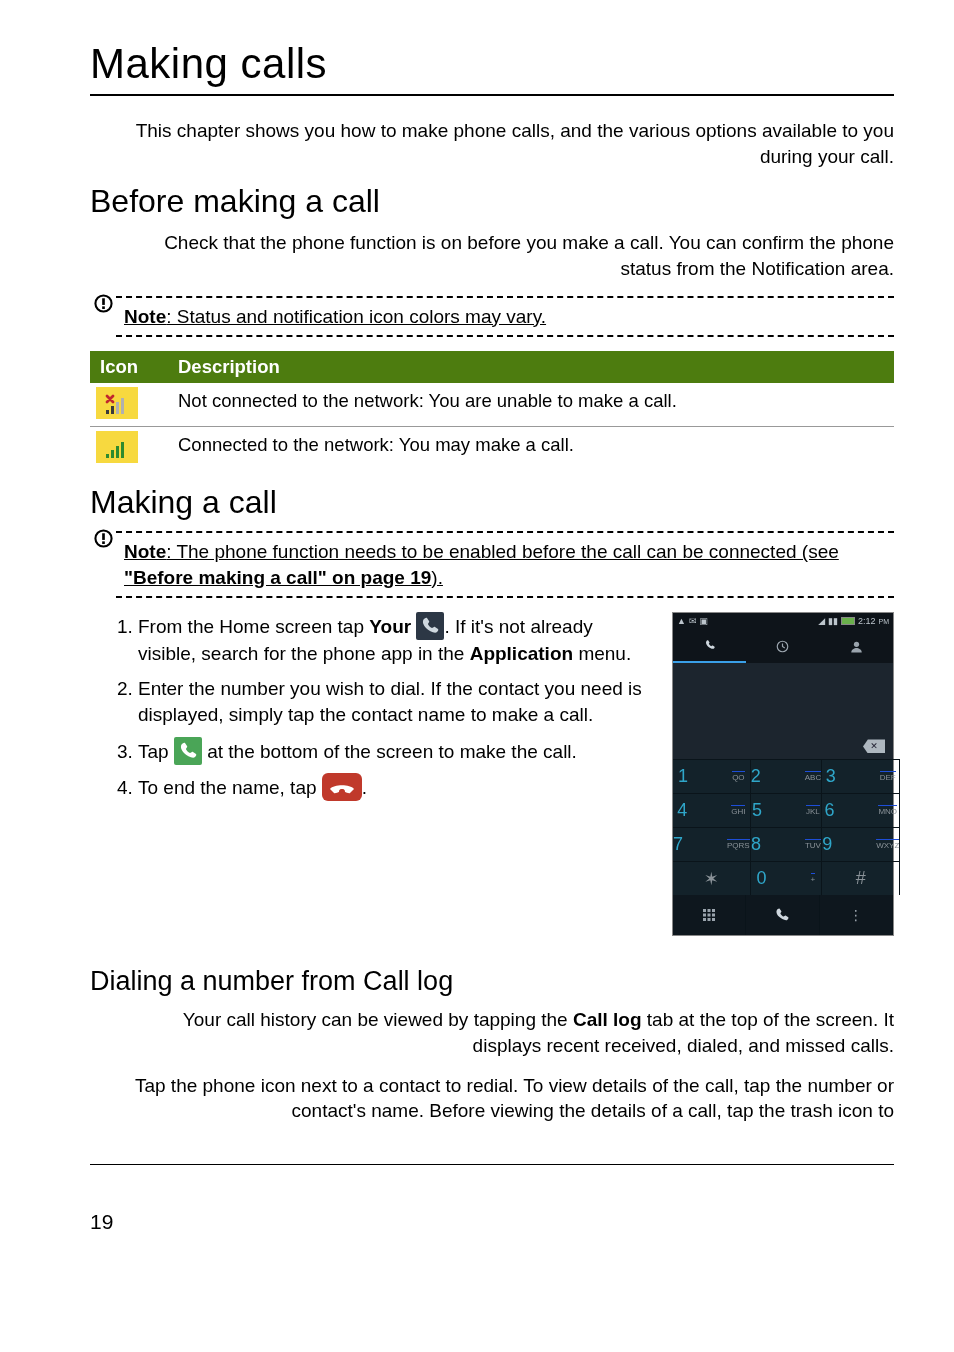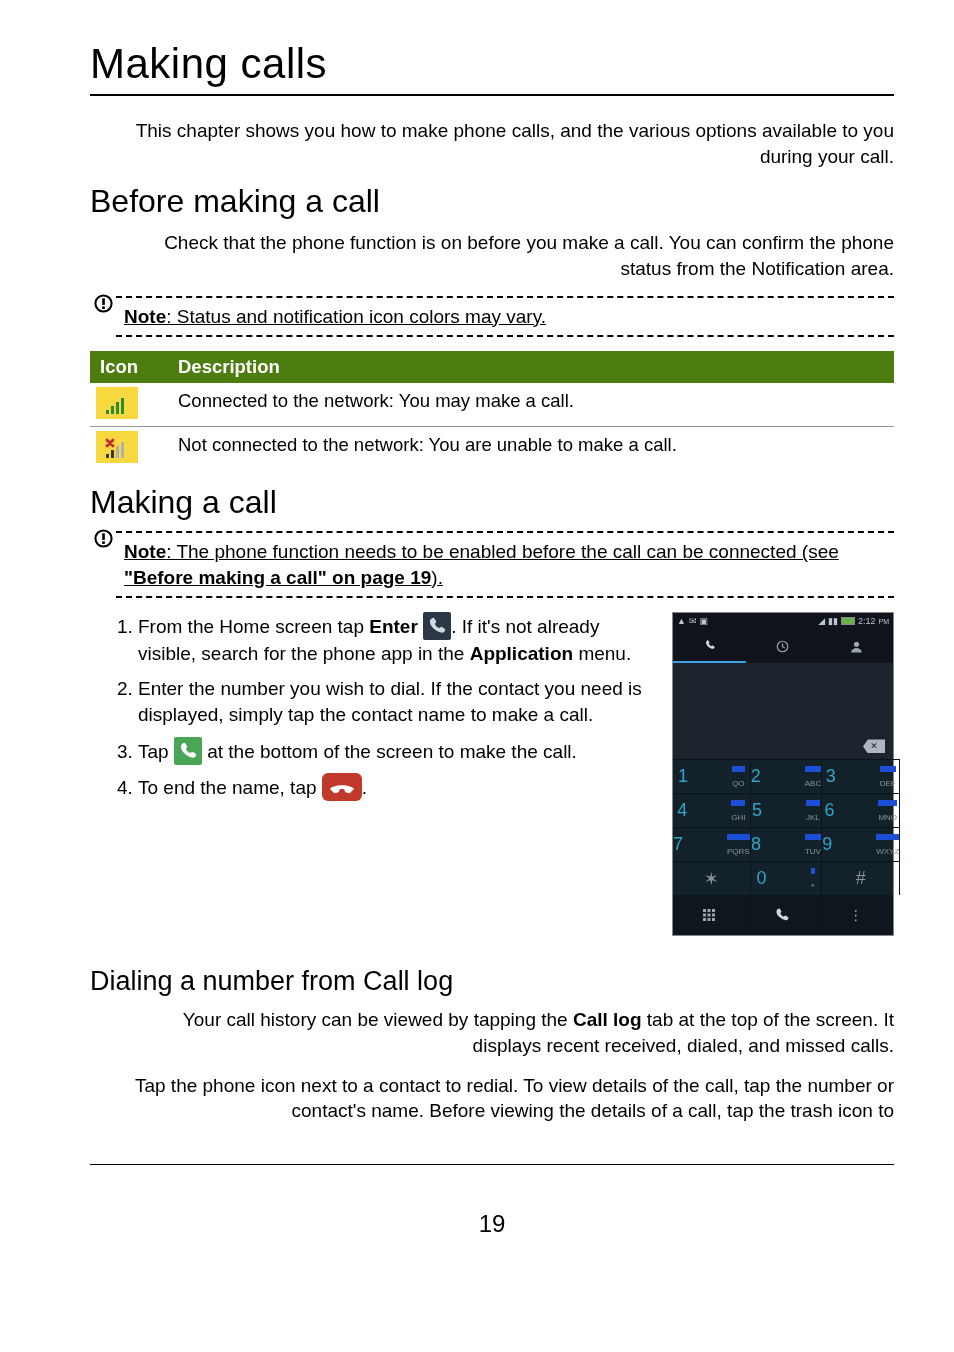--- a/index.html
+++ b/index.html
@@ -173,21 +173,21 @@
   }
   .ps-key {
     display: flex;
     align-items: center;
     justify-content: center;
     gap: 4px;
     border-top: 1px solid #0a141a;
     border-right: 1px solid #0a141a;
   }
   .ps-key .num { color: #2fa6c9; font-size: 18px; font-weight: normal; }
-  .ps-key .let { color: #8a9298; font-size: 8px; border-top:6px solid #1d4ed8; padding-top:7px;margin-left:40px; }
+  .ps-key .let { color: #8a9298; font-size: 8px; border-top:1px solid #1d4ed8; padding-top:1px;margin-left:40px; }
   .ps-key.sym .num { color: #8a9298; font-size: 18px; }
   .ps-bottom {
     display: grid;
     grid-template-columns: repeat(3, 1fr);
     height: 40px;
     background: #0e171e;
   }
   .ps-bot {
     display: flex;
     align-items: center;
@@ -195,22 +195,22 @@
     color: #9aa4ad;
     font-size: 14px;
     border-right: 1px solid #0a141a;
   }
   .footer-rule {
     border: none;
     border-top: 1.5px solid #000;
     margin: 40px 0 8px 0;
   }
   .page-num {
-    text-align: center;
-    font-size: 24px;
+    text-align: left;
+    font-size: 21px;
     margin-top: 45px;
   }
   .bat { display:inline-block; width:14px; height:8px; background:#6ab04c; border:1px solid #888; }
 </style>
 </head>
 <body>
 
 <h1 class="h1">Making calls</h1>
 <hr class="h1-rule">
 
@@ -240,42 +240,42 @@
     <tr>
       <th class="col-icon">Icon</th>
       <th>Description</th>
     </tr>
   </thead>
   <tbody>
     <tr>
       <td class="icon-cell">
         <div class="status-icon-box bg-yellow">
           <svg width="26" height="22" viewBox="0 0 26 22">
-            <rect x="2" y="16" width="3" height="4" fill="#2e8b2e"></rect>
-              <rect x="7" y="12" width="3" height="8" fill="#2e8b2e"></rect>
-            <rect x="12" y="8" width="3" height="12" fill="#2e8b2e"></rect>
-              <rect x="17" y="4" width="3" height="16" fill="#2e8b2e"></rect>
+            <rect x="2" y="16" width="3" height="4" fill="#3a3a3a"></rect>
+              <rect x="7" y="12" width="3" height="8" fill="#3a3a3a"></rect>
+            <rect x="12" y="8" width="3" height="12" fill="#b0b0b0"></rect>
+              <rect x="17" y="4" width="3" height="16" fill="#b0b0b0"></rect>
+            <path d="M3 2 L9 8 M9 2 L3 8" stroke="#c1272d" stroke-width="2.8" stroke-linecap="round"></path>
           </svg>
         </div>
       </td>
-      <td>Connected to the network: You may make a call.</td>
+      <td>Not connected to the network: You are unable to make a call.</td>
     </tr>
     <tr>
       <td class="icon-cell">
         <div class="status-icon-box bg-yellow">
           <svg width="26" height="22" viewBox="0 0 26 22">
-            <rect x="2" y="16" width="3" height="4" fill="#3a3a3a"></rect>
-              <rect x="7" y="12" width="3" height="8" fill="#3a3a3a"></rect>
-            <rect x="12" y="8" width="3" height="12" fill="#b0b0b0"></rect>
-              <rect x="17" y="4" width="3" height="16" fill="#b0b0b0"></rect>
-            <path d="M3 2 L9 8 M9 2 L3 8" stroke="#c1272d" stroke-width="2.8" stroke-linecap="round"></path>
+            <rect x="2" y="16" width="3" height="4" fill="#2e8b2e"></rect>
+              <rect x="7" y="12" width="3" height="8" fill="#2e8b2e"></rect>
+            <rect x="12" y="8" width="3" height="12" fill="#2e8b2e"></rect>
+              <rect x="17" y="4" width="3" height="16" fill="#2e8b2e"></rect>
           </svg>
         </div>
       </td>
-      <td>Not connected to the network: You are unable to make a call.</td>
+      <td>Connected to the network: You may make a call.</td>
     </tr>
   </tbody>
 </table>
 
 <h2 class="h2">Making a call</h2>
 
 <div class="note-block">
   <span class="note-icon-wrap">
     <svg class="note-icon" viewBox="0 0 20 20">
         <circle cx="10" cy="10" r="8.5" fill="none" stroke="#000" stroke-width="2.2"></circle>
@@ -287,21 +287,21 @@
   <div class="note-text">
     <span class="bold">Note</span><span>: The phone function needs to be enabled before the call can be connected (see </span><span class="bold">"Before making a call" on page 19</span><span>).</span>
   </div>
   <hr class="note-dash-bot">
 </div>
 
 <div class="step-row">
   <div class="steps">
     <ol>
       <li>
-        <span>From the Home screen tap </span><span class="bold">Enter</span>
+        <span>From the Home screen tap </span><span class="bold">Your</span>
         <span> </span><span class="inline-icon"><svg width="28" height="28" viewBox="0 0 28 28">
               <path d="M8 7 c0 0 2 -2 3 -1 l2 3 c1 1 -1 2 -1 3 c0 1 3 4 4 4 c1 0 2 -2 3 -1 l3 2 c1 1 -1 3 -1 3 c-2 2 -8 -1 -11 -4 c-3 -3 -4 -7 -2 -9 z" fill="#cfd8df"></path>
             </svg></span><span>. If it's not already visible, search for the phone app in the </span><span class="bold">Application</span><span> menu.</span>
       </li>
       <li>Enter the number you wish to dial. If the contact you need is displayed, simply tap the contact name to make a call.</li>
       <li>
         <span>Tap </span><span class="inline-icon green"><svg width="28" height="28" viewBox="0 0 28 28">
               <path d="M8 7 c0 0 2 -2 3 -1 l2 3 c1 1 -1 2 -1 3 c0 1 3 4 4 4 c1 0 2 -2 3 -1 l3 2 c1 1 -1 3 -1 3 c-2 2 -8 -1 -11 -4 c-3 -3 -4 -7 -2 -9 z" fill="#fff"></path>
             </svg></span><span> at the bottom of the screen to make the call.</span>
       </li>

